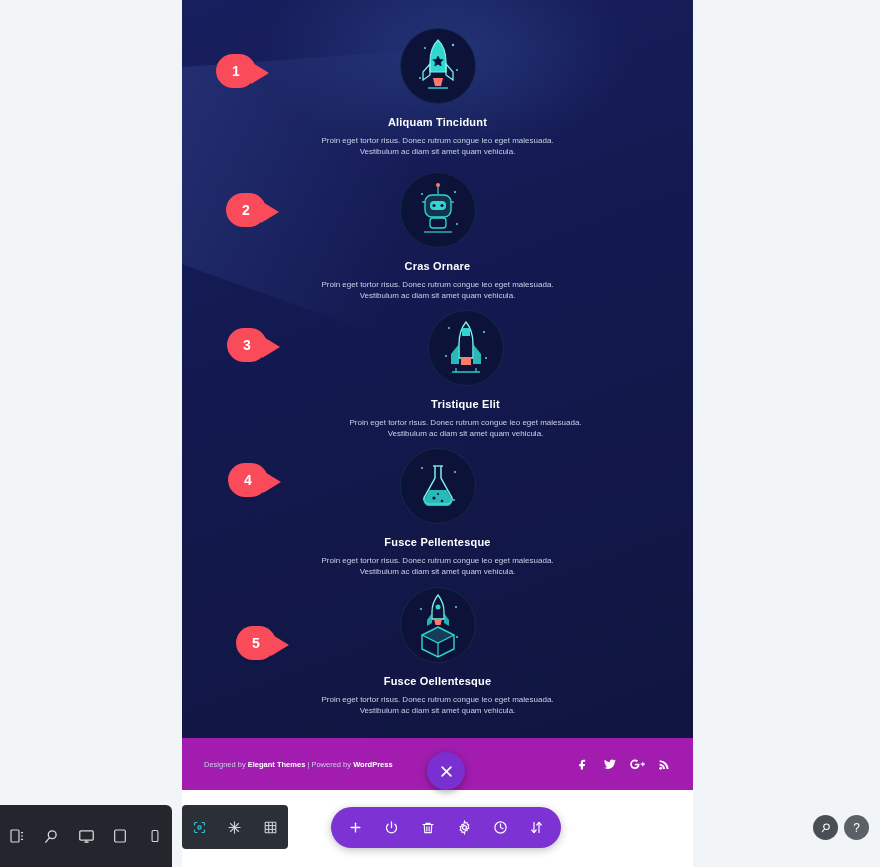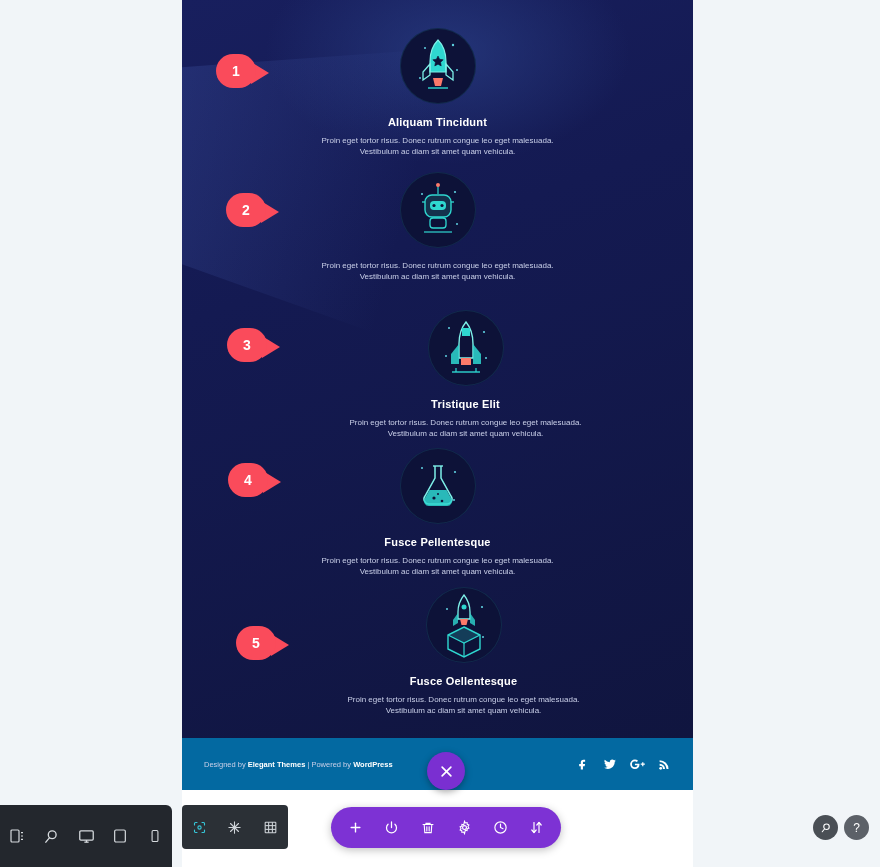--- a/index.html
+++ b/index.html
@@ -95,21 +95,21 @@
     border-bottom: 11px solid transparent;
     border-left: 18px solid #fa4b5b;
     margin-left: -5px;
     margin-top: 4px;
   }
 
   
   .footer {
     position:absolute; left:0; top:738px;
     width:511px; height:52px;
-    background:#0369a1;
+    background:#a21caf;
     display:flex; align-items:center;
     padding: 12px 22px;
   }
   .footer-text {
     font-size: 7.5px;
     color:#c9cfe8;
   }
   .footer-text b { color:#fff; }
   .footer-social {
     margin-left:auto;
@@ -236,20 +236,21 @@
           <rect x="25" y="23" width="26" height="22" rx="7" fill="#14324d" stroke="#2fd7d0" stroke-width="1.4"></rect>
           <rect x="30" y="29" width="16" height="9" rx="4" fill="#2fd7d0"></rect>
           <circle cx="34" cy="33.5" r="1.6" fill="#0d1238"></circle>
           <circle cx="42" cy="33.5" r="1.6" fill="#0d1238"></circle>
           <rect x="30" y="46" width="16" height="10" rx="3" fill="none" stroke="#2fd7d0" stroke-width="1.3"></rect>
           <line x1="22" y1="30" x2="25" y2="30" stroke="#2fd7d0" stroke-width="1.3"></line>
           <line x1="51" y1="30" x2="54" y2="30" stroke="#2fd7d0" stroke-width="1.3"></line>
           <line x1="24" y1="60" x2="52" y2="60" stroke="#2fd7d0" stroke-width="1.2"></line>
         </svg>
       </div>
+      <div class="module-title">Cras Ornare</div>
       <div class="module-body">Proin eget tortor risus. Donec rutrum congue leo eget malesuada. Vestibulum ac diam sit amet quam vehicula.</div>
     </div>
 
     <div class="module" style="top:310px;margin-left:28px;">
       <div class="icon-wrap">
         <div class="icon-circle"></div>
         <svg class="icon-svg" width="76" height="76" viewBox="0 0 76 76">
           <circle cx="21" cy="18" r="1" fill="#5fd0e0"></circle>
           <circle cx="56" cy="22" r="1.1" fill="#5fd0e0"></circle>
           <circle cx="58" cy="48" r="1" fill="#5fd0e0"></circle>
@@ -280,21 +281,21 @@
           <path d="M29.5 42 l-4.5 8 a5 5 0 0 0 4.5 8 h17 a5 5 0 0 0 4.5 -8 l-4.5 -8 z" fill="#2fd7d0" opacity=".85"></path>
           <circle cx="34" cy="50" r="1.6" fill="#0d1238"></circle>
           <circle cx="42" cy="53" r="1.3" fill="#0d1238"></circle>
           <circle cx="38" cy="46" r="1" fill="#0d1238"></circle>
         </svg>
       </div>
       <div class="module-title">Fusce Pellentesque</div>
       <div class="module-body">Proin eget tortor risus. Donec rutrum congue leo eget malesuada. Vestibulum ac diam sit amet quam vehicula.</div>
     </div>
 
-    <div class="module" style="top:587px;margin-left:26px;">
+    <div class="module" style="top:587px;">
       <div class="icon-wrap">
         <div class="icon-circle"></div>
         <svg class="icon-svg" width="76" height="76" viewBox="0 0 76 76">
           <circle cx="21" cy="22" r="1" fill="#5fd0e0"></circle>
           <circle cx="56" cy="20" r="1.1" fill="#5fd0e0"></circle>
           <circle cx="57" cy="50" r="1" fill="#5fd0e0"></circle>
           <path d="M38 8 c4 5 6 11 6 17 v7 h-12 v-7 c0 -6 2 -12 6 -17z" fill="none" stroke="#7ef0e8" stroke-width="1.3"></path>
           <circle cx="38" cy="20" r="2.5" fill="#2fd7d0"></circle>
           <path d="M32 26 l-5 7 v6 l5 -3z" fill="#2fd7d0" opacity=".8"></path>
           <path d="M44 26 l5 7 v6 l-5 -3z" fill="#2fd7d0" opacity=".8"></path>

